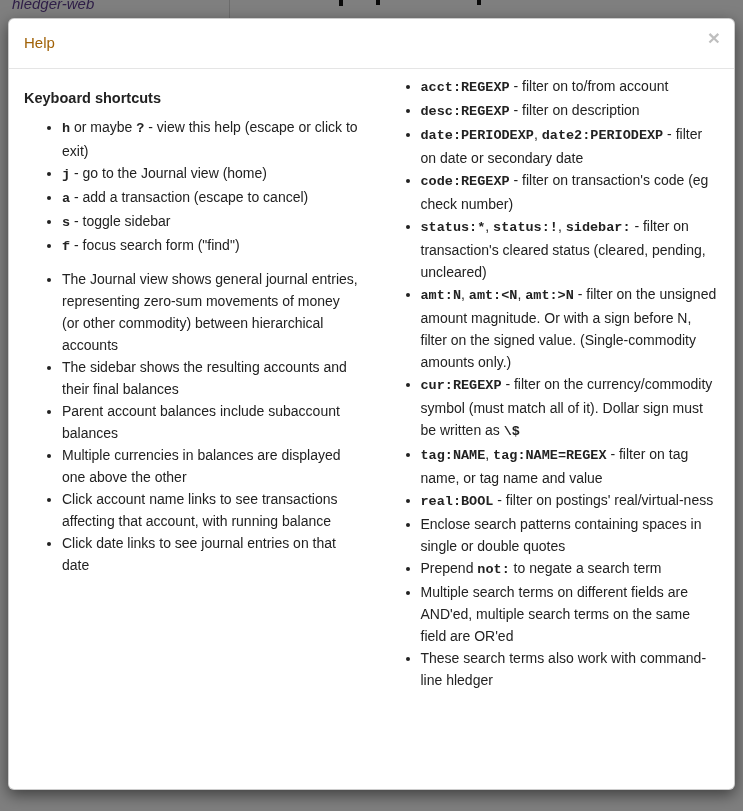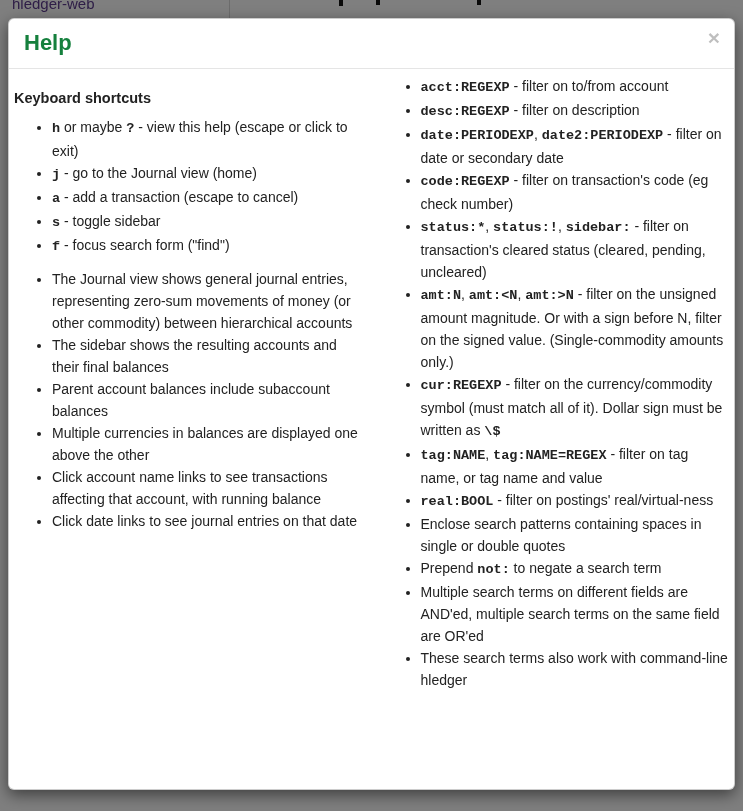--- a/index.html
+++ b/index.html
@@ -8,21 +8,21 @@
     width: 743px; height: 811px;
     position: relative; overflow: hidden;
     background: #ffffff;
     font-family: "Liberation Sans", "DejaVu Sans", sans-serif;
     color: #222;
   }
 
   
   .page-behind {
     position: absolute; top: 0; left: 0; right: 0; height: 20px;
-    background: #fff; z-index: 1; overflow: hidden;
+    background: #fff; z-index: 1; overflow: hidden; font-style: italic;
   }
   .brand-link {
     position: absolute; top: -5px; left: 12px;
     font-size: 15px; line-height: 18px;
     color: #5e3d8f; text-decoration: none; white-space: nowrap;
   }
   .page-divider {
     position: absolute; left: 229px; top: 0; width: 1px; height: 18px;
     background: #d8d8d8;
   }
@@ -45,32 +45,32 @@
     box-shadow: 0 5px 15px rgba(0,0,0,0.5);
     z-index: 10;
     overflow: hidden;
   }
   .modal-header {
     position: relative;
     padding: 10px 15px 12px;
     border-bottom: 1px solid #e5e5e5;
   }
   .modal-title {
-    font-size: 22px; line-height: 27px; font-weight: 700; color: #15803d;
+    font-size: 15px; line-height: 27px; font-weight: 400; color: #a16207;
   }
   .close-btn {
     position: absolute; top: 8px; right: 14px;
     background: none; border: 0; padding: 0; margin: 0;
     font-family: inherit;
     font-size: 21px; font-weight: 700; line-height: 1;
     color: #000; opacity: 0.25; cursor: pointer;
   }
   .modal-body {
     display: flex; gap: 22px;
-    padding: 6px 5px 20px;
+    padding: 6px 15px 20px;
   }
   .help-col { flex: 1 1 0; min-width: 0; }
 
   .help-col h3 {
     font-size: 14.5px; font-weight: 700; color: #222;
     margin: 15px 0 10px 0;
   }
   .help-col ul {
     margin: 0 0 10px 0;
     padding: 0 0 0 38px;

